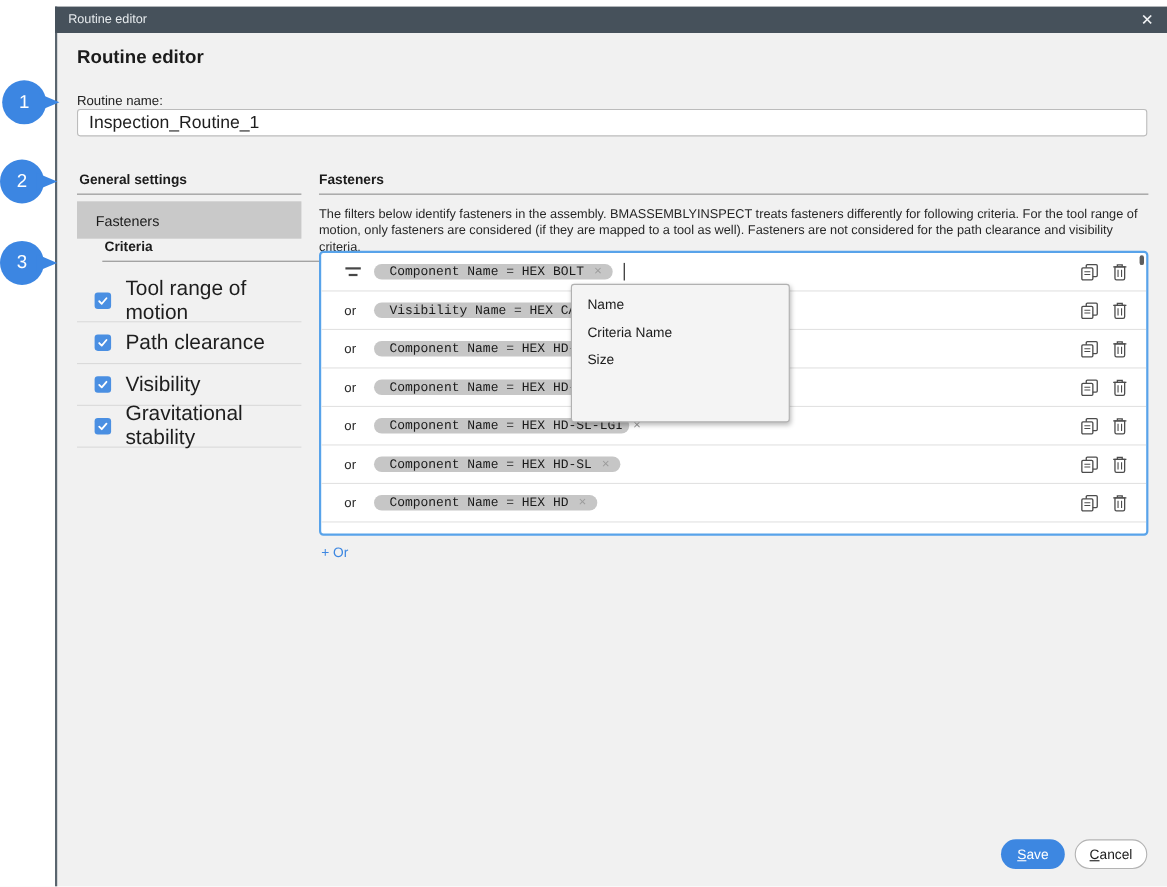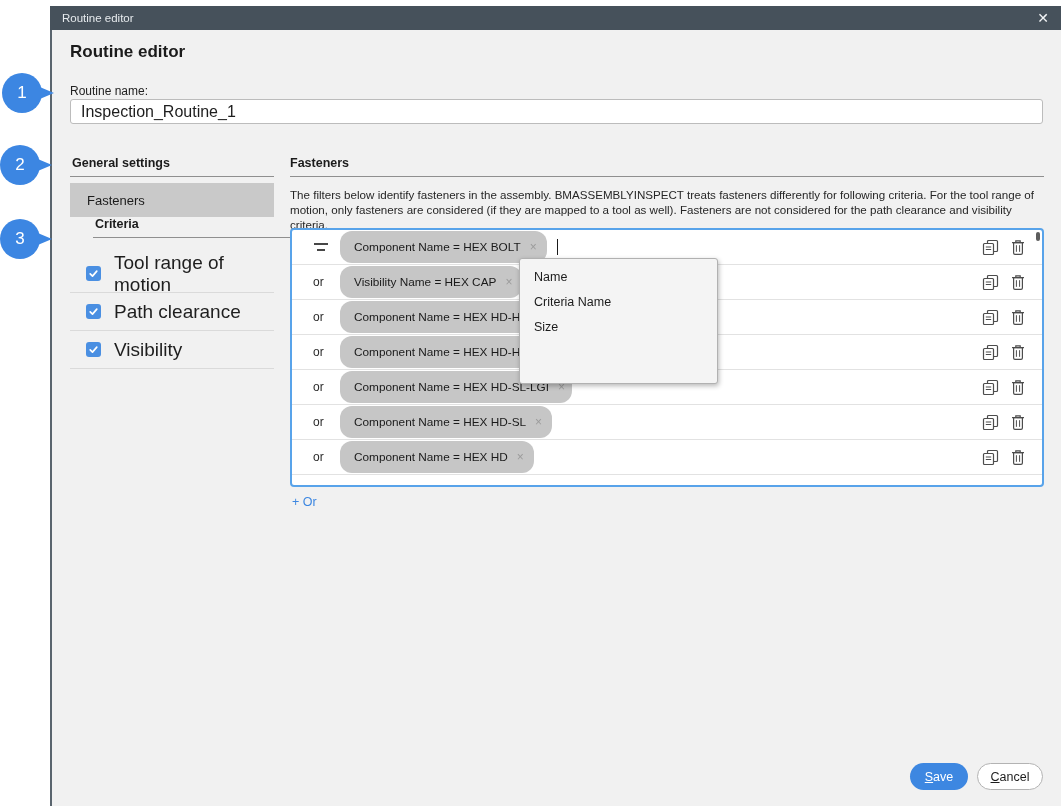--- a/index.html
+++ b/index.html
@@ -46,23 +46,23 @@
 
   .filters { position:absolute; left:238px; top:222px; width:754px; height:259px;
     background:#fff; border:2px solid #58a3ea; border-radius:4px; overflow:hidden; }
   .frow { height:35px; display:flex; align-items:center; border-bottom:1px solid #e2e2e2;
     padding-right:8px; }
   .prefix { width:48px; flex:0 0 48px; display:flex; align-items:flex-end; padding-left:21px; }
   .or { font-size:12px; color:#2a2a2a; }
   .filter-icon { display:inline-flex; flex-direction:column; align-items:center; gap:4px; width:15px; }
   .filter-icon i { display:block; height:1.6px; background:#474747; width:14px; }
   .filter-icon i + i { width:8px; }
-  .chip { display:inline-flex; align-items:center; justify-content:space-between; height:32px;
+  .chip { display:inline-flex; align-items:center; justify-content:space-between; height:14px;
     background:#c6c6c6; border-radius:12px; padding:0 10px 0 14px; font-size:11.8px;
-    color:#1a1a1a; white-space:nowrap; gap:9px; }
+    color:#1a1a1a; white-space:nowrap; gap:9px;font-family:Liberation Mono, monospace; }
   .chip .x { color:#9b9b9b; font-size:12px; }
   .chip.wide { width:232px; }
   .caret { width:1px; height:16px; background:#1a1a1a; margin-left:10px; }
   .actions { margin-left:auto; display:flex; align-items:center; gap:11px; padding-right:8px; }
   .actions svg { display:block; }
   .scroll-thumb { position:absolute; right:2px; top:2px; width:4px; height:9px; background:#5d5d5d;
     border-radius:2px; }
 
   .dropdown { position:absolute; left:467px; top:252px; width:199px; height:126px;
     background:#f4f4f4; border:1px solid #b1b1b1; border-radius:3px; z-index:10;
@@ -127,20 +127,28 @@
         <span class="crit-label">Path clearance</span>
       </div>
       <div class="crit-row">
         <span class="cb">
           <svg viewBox="0 0 12 12">
               <polyline points="2.4,6.4 4.9,8.9 9.6,3.4" fill="none" stroke="#fff" stroke-width="1.8" stroke-linecap="round" stroke-linejoin="round"></polyline>
             </svg>
         </span>
         <span class="crit-label">Visibility</span>
       </div>
+      <div class="crit-row">
+        <span class="cb">
+          <svg viewBox="0 0 12 12">
+              <polyline points="2.4,6.4 4.9,8.9 9.6,3.4" fill="none" stroke="#fff" stroke-width="1.8" stroke-linecap="round" stroke-linejoin="round"></polyline>
+            </svg>
+        </span>
+        <span class="crit-label">Gravitational stability</span>
+      </div>
     </div>
 
     <div class="fast-title">Fasteners</div>
     <div class="fast-desc">The filters below identify fasteners in the assembly. BMASSEMBLYINSPECT treats fasteners differently for following criteria. For the tool range of motion, only fasteners are considered (if they are mapped to a tool as well). Fasteners are not considered for the path clearance and visibility criteria.</div>
 
     <div class="filters">
 
       <div class="frow">
         <span class="prefix">
           <span class="filter-icon">

